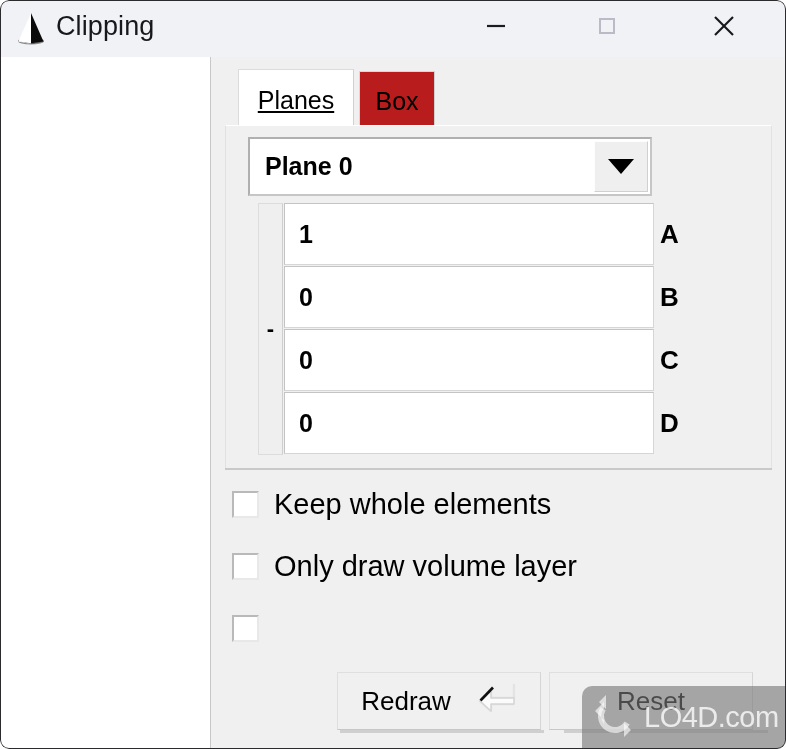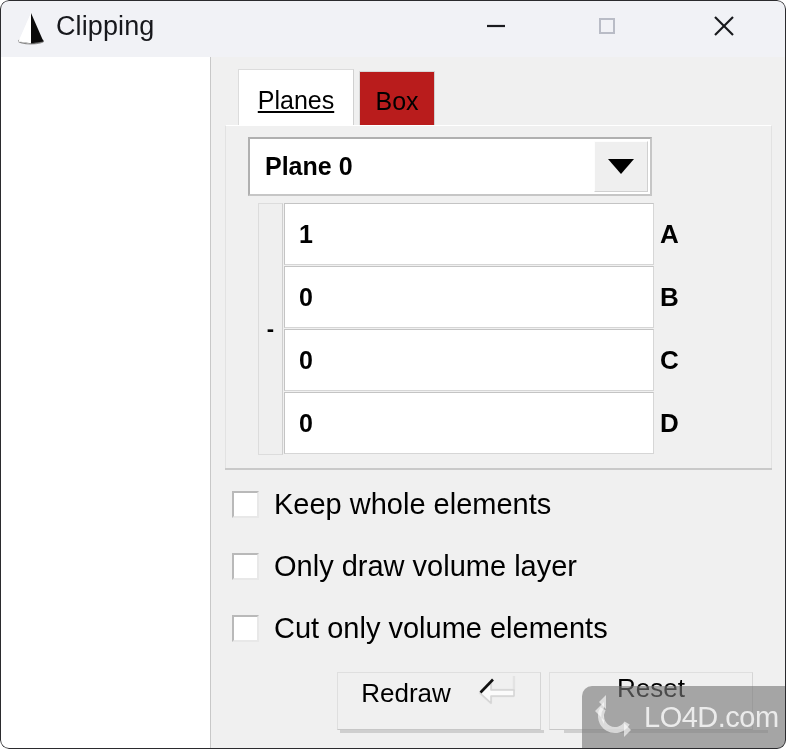--- a/index.html
+++ b/index.html
@@ -316,21 +316,21 @@
   .btn {
     position: absolute;
     top: 615px;
     height: 58px;
     box-sizing: border-box;
     background: #f0f0f0;
     border: 1px solid #dfdfdf;
     border-right-color: #d5d5d5;
     border-bottom-color: #c7c7c7;
     display: flex;
-    align-items: flex-start;
+    align-items: center;
     justify-content: center;
     font-size: 26px;
     color: #000;
   }
   #btn-redraw { left: 126px; width: 204px; }
   #btn-reset  { left: 338px; width: 204px; }
   #btn-redraw-shadow, #btn-reset-shadow {
     position: absolute;
     top: 673px;
     height: 3px;
@@ -465,21 +465,20 @@
     <div class="cbrow" id="cb-row-0">
       <span class="cbox"></span>
       <span class="cblabel">Keep whole elements</span>
     </div>
     <div class="cbrow" id="cb-row-1">
       <span class="cbox"></span>
       <span class="cblabel">Only draw volume layer</span>
     </div>
     <div class="cbrow" id="cb-row-2">
       <span class="cbox"></span>
-      <span class="cblabel">Cut only volume elements</span>
     </div>
 
     <div id="btn-redraw-shadow"></div>
     <div id="btn-reset-shadow"></div>
 
     <div class="btn" id="btn-redraw">
       <span id="redraw-inner">
         <span>Redraw</span>
         <span>
           <svg width="40" height="34" viewBox="0 0 40 34">

